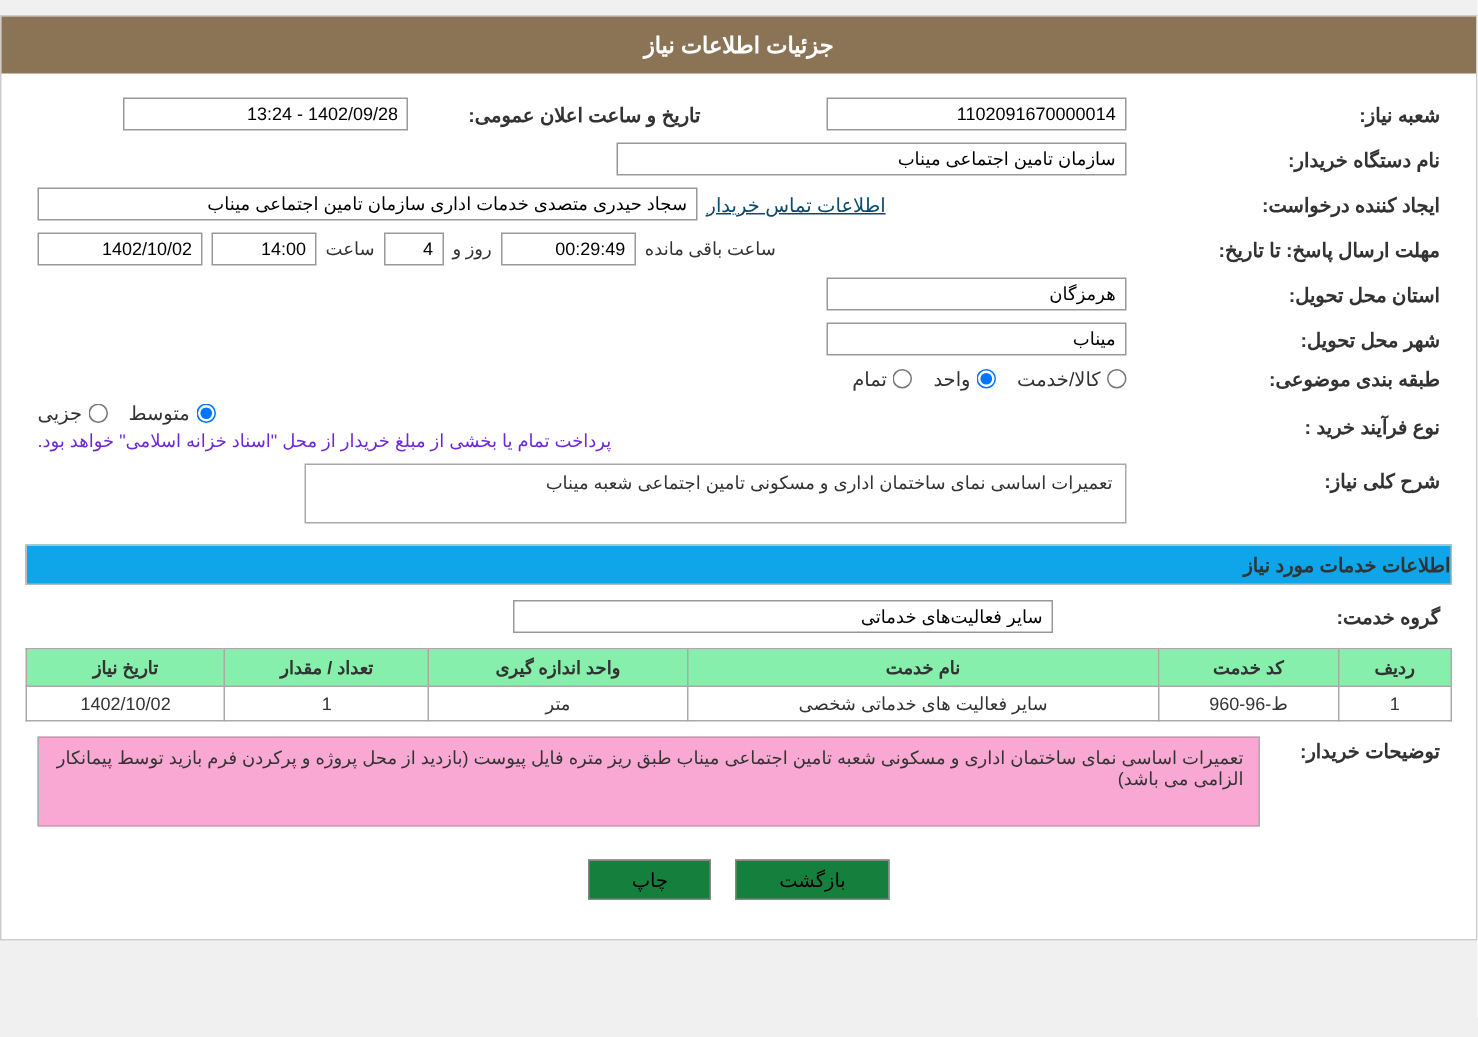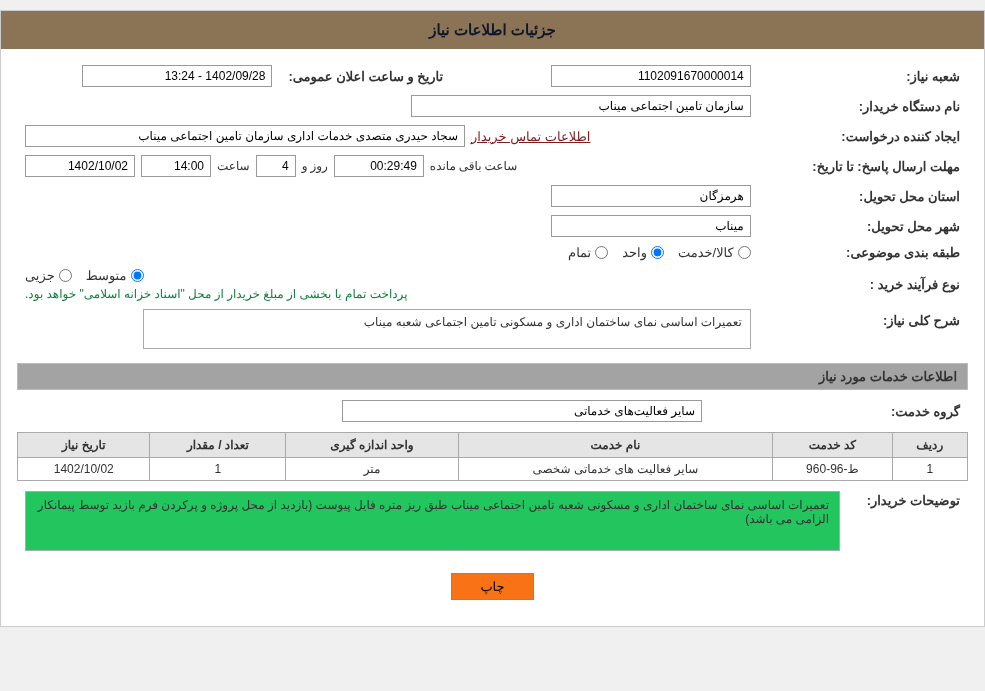--- a/index.html
+++ b/index.html
@@ -11,35 +11,35 @@
       color: #333;
     }
     .page-wrapper {
       max-width: 985px;
       margin: 10px auto;
       background: #fff;
       border: 1px solid #ccc;
     }
     .page-header {
       background: #8B7355;
-      color: #0f172a;
+      color: #ffffff;
       text-align: center;
       padding: 10px 0;
       font-size: 15px;
       font-weight: bold;
     }
     .content {
       padding: 12px 16px;
     }
     .section-header {
-      background: #a3a3a3;
+      background: #0ea5e9;
       color: #333;
       font-weight: bold;
       font-size: 13px;
-      padding: 5px 10px;
+      padding: 5px 0;
       margin: 10px 0 6px 0;
       border: 1px solid #bbb;
     }
     .info-table {
       width: 100%;
       border-collapse: collapse;
       margin-bottom: 6px;
     }
     .info-table td {
       padding: 4px 8px;
@@ -63,82 +63,82 @@
     .value-cell {
       text-align: right;
     }
     .row-inline {
       display: flex;
       align-items: center;
       gap: 6px;
       justify-content: flex-end;
     }
     .link-blue {
-      color: #7f1d1d;
+      color: #0c4a6e;
       text-decoration: underline;
       cursor: pointer;
     }
     .radio-group {
       display: flex;
       gap: 14px;
       align-items: center;
       direction: rtl;
     }
     .radio-label {
       display: flex;
       align-items: center;
       gap: 4px;
     }
     .notice-text {
       font-size: 12px;
-      color: #15803d;
+      color: #6d28d9;
       text-align: left;
     }
     
     .services-table {
       width: 100%;
       border-collapse: collapse;
       margin: 6px 0;
       font-size: 12px;
     }
     .services-table th {
-      background: #e5e5e5;
+      background: #86efac;
       border: 1px solid #aaa;
       padding: 5px 8px;
       text-align: center;
       font-weight: bold;
     }
     .services-table td {
       border: 1px solid #aaa;
       padding: 4px 8px;
       text-align: center;
     }
     .tawzih-box {
       border: 1px solid #aaa;
       padding: 6px 10px;
       font-size: 12px;
       direction: rtl;
       min-height: 60px;
-      background: #22c55e;
+      background: #f9a8d4;
       margin-bottom: 8px;
       text-align: right;
     }
     .buttons-row {
       display: flex;
       justify-content: center;
       gap: 16px;
       margin: 10px 0 14px 0;
     }
     .btn {
       padding: 5px 28px;
       font-family: Tahoma, Arial, sans-serif;
       font-size: 13px;
       border: 1px solid #888;
       cursor: pointer;
-      background: #f97316;
+      background: #15803d;
     }
     .main-content-area {
       position: relative;
     }
     .small-label {
       font-size: 12px;
       white-space: nowrap;
       font-family: Liberation Serif, serif;
     }
   </style>
@@ -149,21 +149,21 @@
   <div class="page-header">جزئیات اطلاعات نیاز</div>
   <div class="content main-content-area">
 
     <table class="info-table">
       <tbody>
           <tr>
         <td class="label-cell">شعبه نیاز:</td>
         <td class="value-cell" style="width:260px;">
           <input type="text" style="width: 200px;" value="1102091670000014">
         </td>
-        <td class="label-cell" style="text-align:left;">تاریخ و ساعت اعلان عمومی:</td>
+        <td class="label-cell" style="text-align:center;">تاریخ و ساعت اعلان عمومی:</td>
         <td class="value-cell">
           <input type="text" value="1402/09/28 - 13:24" style="width: 190px;">
         </td>
       </tr>
 
       <tr>
         <td class="label-cell">نام دستگاه خریدار:</td>
         <td class="value-cell" colspan="3">
           <input type="text" style="width: 340px;" value="سازمان تامین اجتماعی میناب">
         </td>
@@ -243,21 +243,21 @@
               </label>
             </div>
             <span class="notice-text">پرداخت تمام یا بخشی از مبلغ خریدار از محل "اسناد خزانه اسلامی" خواهد بود.</span>
           </div>
         </td>
       </tr>
 
       <tr>
         <td class="label-cell" style="vertical-align:top; padding-top:8px;">شرح کلی نیاز:</td>
         <td class="value-cell" colspan="3">
-          <div style="border:1px solid #aaa; padding:5px 8px; min-height:40px; font-size:12px; direction:rtl; background:#fff; width:608px;">تعمیرات اساسی نمای ساختمان اداری و مسکونی تامین اجتماعی شعبه میناب</div>
+          <div style="border:1px solid #aaa; padding:5px 8px; min-height:40px; font-size:12px; direction:rtl; background:#fff; width:548px;">تعمیرات اساسی نمای ساختمان اداری و مسکونی تامین اجتماعی شعبه میناب</div>
         </td>
       </tr>
     </tbody>
       </table>
 
     <div class="section-header">اطلاعات خدمات مورد نیاز</div>
 
     <table class="info-table">
       <tbody>
           <tr>
@@ -297,17 +297,18 @@
           <tr>
         <td class="label-cell" style="vertical-align:top; padding-top:6px; min-width:120px;margin-top:13px;">توضیحات خریدار:</td>
         <td>
           <div class="tawzih-box">تعمیرات اساسی نمای ساختمان اداری و مسکونی شعبه تامین اجتماعی میناب طبق ریز متره فایل پیوست  (بازدید از محل پروژه و پرکردن فرم بازید توسط پیمانکار الزامی می باشد)</div>
         </td>
       </tr>
     </tbody>
       </table>
 
     <div class="buttons-row">
+      <button class="btn">بازگشت</button>
       <button class="btn">چاپ</button>
     </div>
 
   </div>
 </div>
 
 </body></html>

